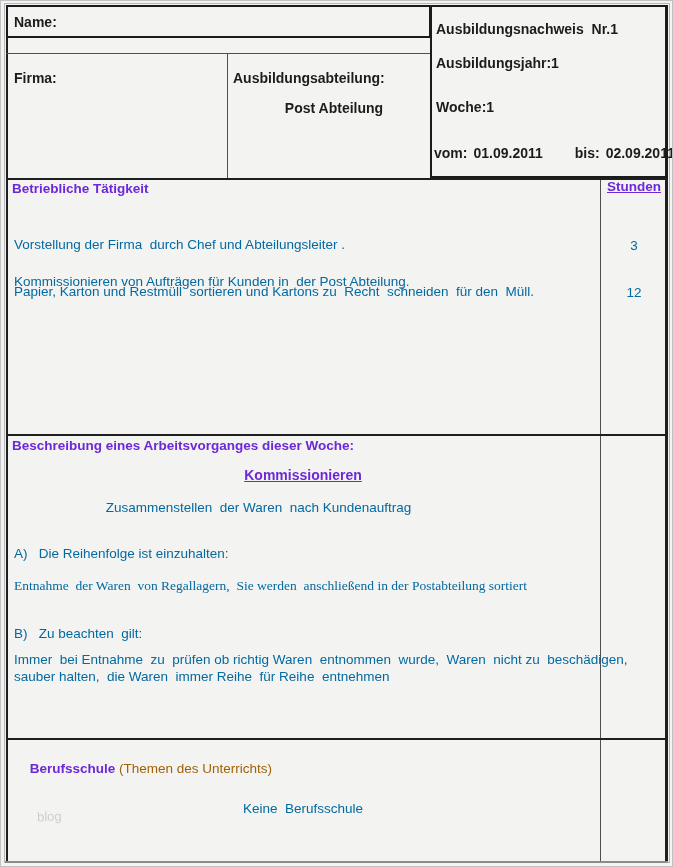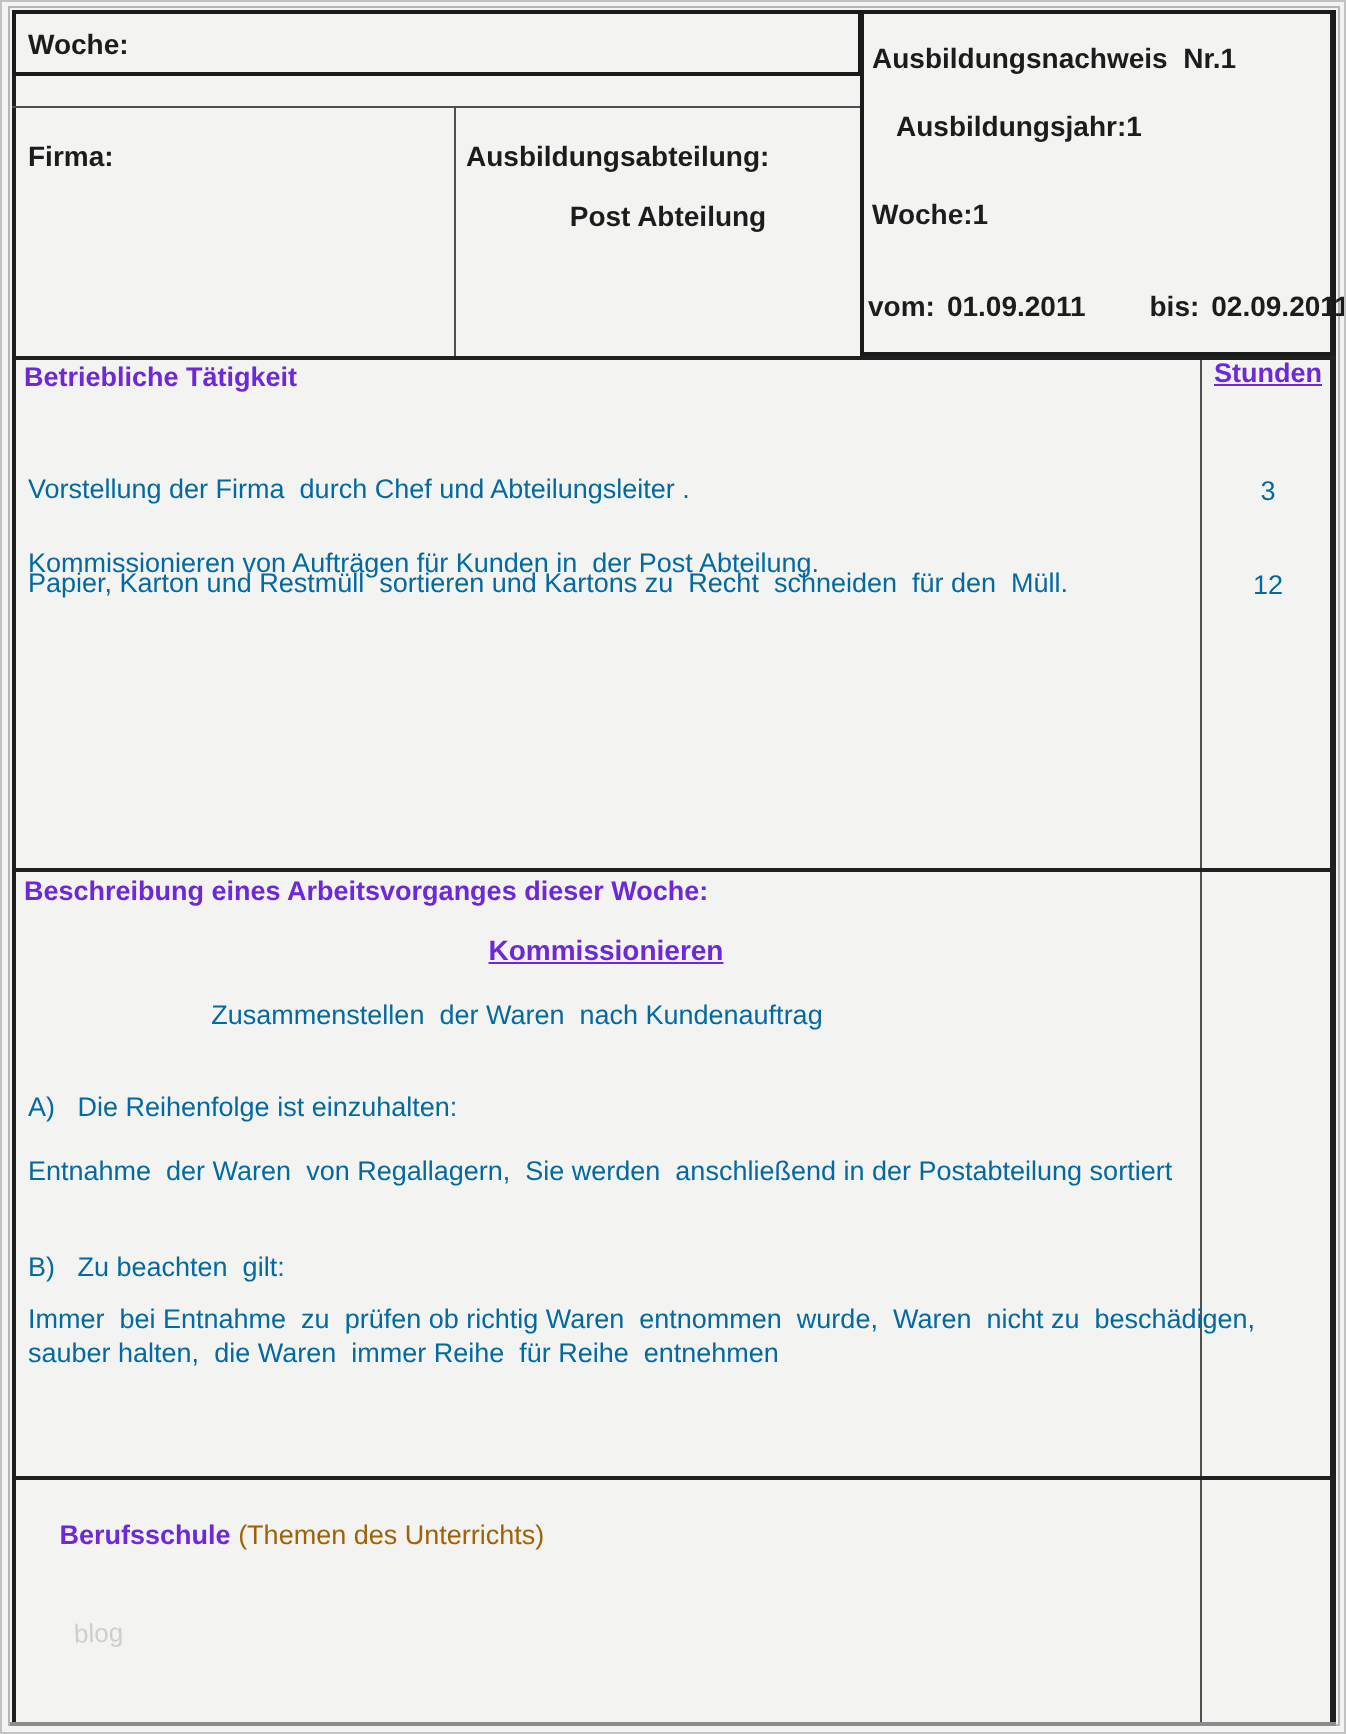--- a/index.html
+++ b/index.html
@@ -48,31 +48,31 @@
 <body>
 
 <div class="page">
   <div class="frame"></div>
 
   <div class="line thick" style="left:5px; top:4px; width:2px; height:857px;"></div>
   <div class="line thick" style="left:664px; top:4px; width:3px; height:857px;"></div>
   <div class="line" style="left:4px; top:860px; width:663px; height:2px; background:#8c8c8c;"></div>
 
   <div class="name-box"></div>
-  <div class="abs label-lg" style="left:13px; top:13px;">Woche:</div>
+  <div class="abs label-lg" style="left:13px; top:13px;">Name:</div>
   <div class="line" style="left:5px; top:52px; width:425px; height:1px;"></div>
 
   <div class="line" style="left:226px; top:53px; width:1px; height:124px;"></div>
   <div class="abs label-lg" style="left:13px; top:69px;">Firma:</div>
   <div class="abs label-lg centered" style="left:238px; top:99px; width:190px;">Post Abteilung</div>
   <div class="abs label-lg" style="left:232px; top:69px;">Ausbildungsabteilung:</div>
 
   <div class="right-block"></div>
   <div class="abs label-lg" style="left:435px; top:20px;">Ausbildungsnachweis  Nr.1</div>
-  <div class="abs label-lg" style="left:435px; top:54px;margin-left:12px;">Ausbildungsjahr:1</div>
+  <div class="abs label-lg" style="left:435px; top:54px;">Ausbildungsjahr:1</div>
   <div class="abs label-lg" style="left:435px; top:98px;">Woche:1</div>
   <div class="abs label-lg vom-row" style="left:433px; top:144px;">
     <span>vom:</span>
     <span class="gap-sm">01.09.2011</span>
     <span class="gap-lg">bis:</span>
     <span class="gap-sm">02.09.2011</span>
   </div>
 
   <div class="line thick" style="left:5px; top:177px; width:662px; height:2px;"></div>
   <div class="line" style="left:599px; top:179px; width:1px; height:681px;"></div>
@@ -85,26 +85,27 @@
 
   <div class="abs body-text" style="left:13px; top:272px;">Kommissionieren von Aufträgen für Kunden in  der Post Abteilung.</div>
   <div class="abs body-text" style="left:13px; top:282px;">Papier, Karton und Restmüll  sortieren und Kartons zu  Recht  schneiden  für den  Müll.</div>
   <div class="abs body-text hours-cell" style="top:283px;">12</div>
 
   <div class="line thick" style="left:5px; top:433px; width:662px; height:2px;"></div>
   <div class="abs sec-title" style="left:11px; top:437px;">Beschreibung eines Arbeitsvorganges dieser Woche:</div>
   <div class="abs sec-title centered underlined" style="left:5px; top:466px; width:594px; font-size:14px;">Kommissionieren</div>
   <div class="abs body-text centered" style="left:0px; top:498px; width:515px;">Zusammenstellen  der Waren  nach Kundenauftrag</div>
   <div class="abs body-text" style="left:13px; top:544px;">A)   Die Reihenfolge ist einzuhalten:</div>
-  <div class="abs body-text" style="left:13px; top:576px;">Entnahme  der Waren  von Regallagern,  Sie werden  anschließend in der Postabteilung sortiert</div>
+  <div class="abs body-text" style="left:13px; top:576px;font-family:Liberation Serif, serif;">Entnahme  der Waren  von Regallagern,  Sie werden  anschließend in der Postabteilung sortiert</div>
   <div class="abs body-text" style="left:13px; top:624px;">B)   Zu beachten  gilt:</div>
   <div class="abs" style="left:13px; top:650px;">
     <div class="body-text">Immer  bei Entnahme  zu  prüfen ob richtig Waren  entnommen  wurde,  Waren  nicht zu  beschädigen,</div>
     <div class="body-text">sauber halten,  die Waren  immer Reihe  für Reihe  entnehmen</div>
   </div>
 
   <div class="line thick" style="left:5px; top:737px; width:662px; height:2px;"></div>
   <div class="abs" style="left:11px; top:740px; white-space:pre;">
     <span class="sec-title">Berufsschule</span><span class="body-text" style="color:#a16207;"> (Themen des Unterrichts)</span>
   </div>
+  <div class="abs body-text centered" style="left:5px; top:799px; width:594px;">Keine  Berufsschule</div>
 
   <div class="watermark">blog</div>
 </div>
 
 </body></html>

